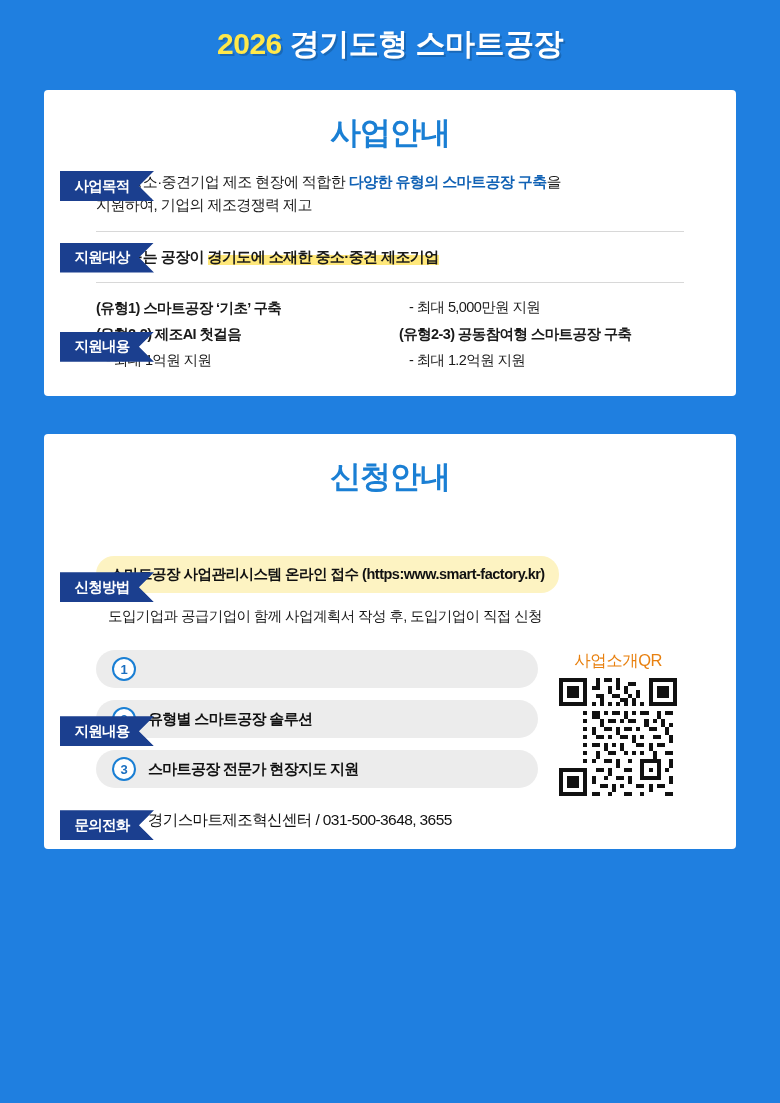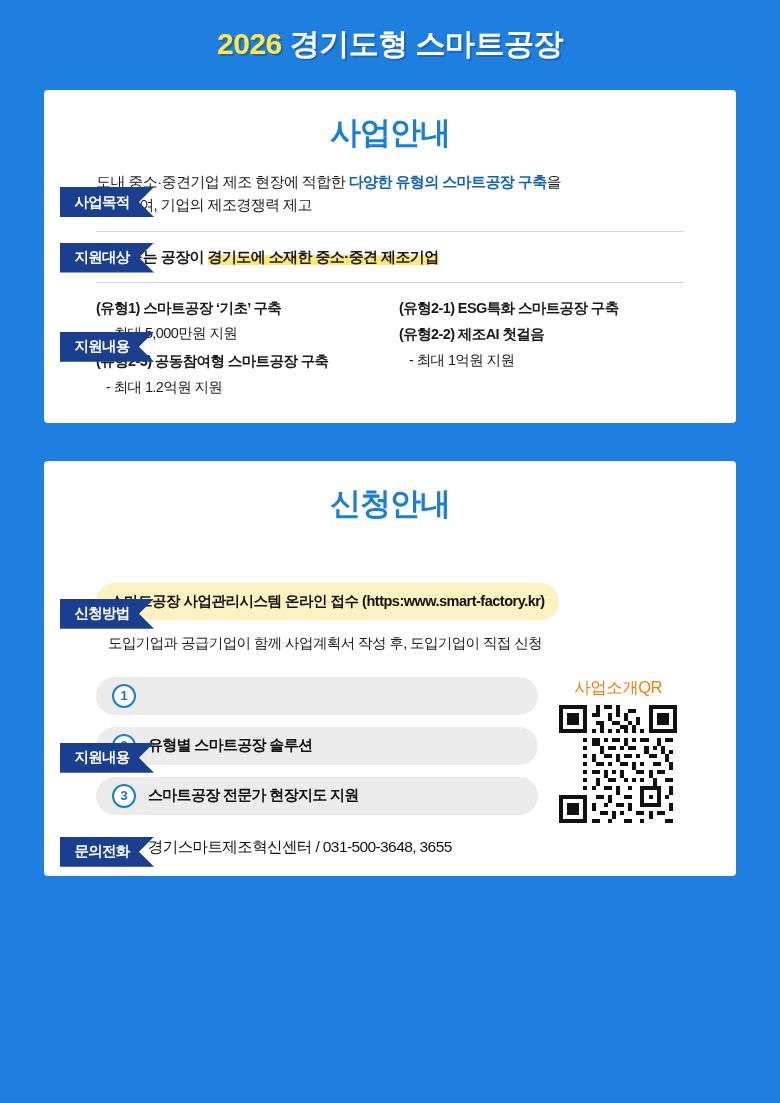--- a/index.html
+++ b/index.html
@@ -208,21 +208,21 @@
   </div>
 </div>
 
 <div class="card card-1">
 
   <div class="card-title">사업안내</div>
 
   <div class="s1-body">
 
     <div class="row purpose">
-      <div class="flag" style="top:17px;align-items:center;">
+      <div class="flag" style="top:1px;align-items:center;">
         <span>사업목적</span>
       </div>
       <div class="row-text">
         <span>도내 중소·중견기업 제조 현장에 적합한 </span><span class="hl-blue">다양한 유형의 스마트공장 구축</span><span>을</span>
         <div>지원하여, 기업의 제조경쟁력 제고</div>
       </div>
     </div>
 
     <div class="divider"></div>
 
@@ -238,23 +238,20 @@
     <div class="divider"></div>
 
     <div class="row">
       <div class="flag" style="top:36px;">
         <span>지원내용</span>
       </div>
 
       <div class="content-grid">
         <div class="head">
           <span>(유형1)</span><span> 스마트공장 ‘기초’ 구축</span>
-        </div>
-        <div class="head">
-          <span>(유형2-1)</span><span> ESG특화 스마트공장 구축</span>
         </div>
 
         <div class="sub">- 최대 5,000만원 지원</div>
 
         <div class="head">
           <span>(유형2-2)</span><span> 제조AI 첫걸음</span>
         </div>
         <div class="head">
           <span>(유형2-3)</span><span> 공동참여형 스마트공장 구축</span>
         </div>

